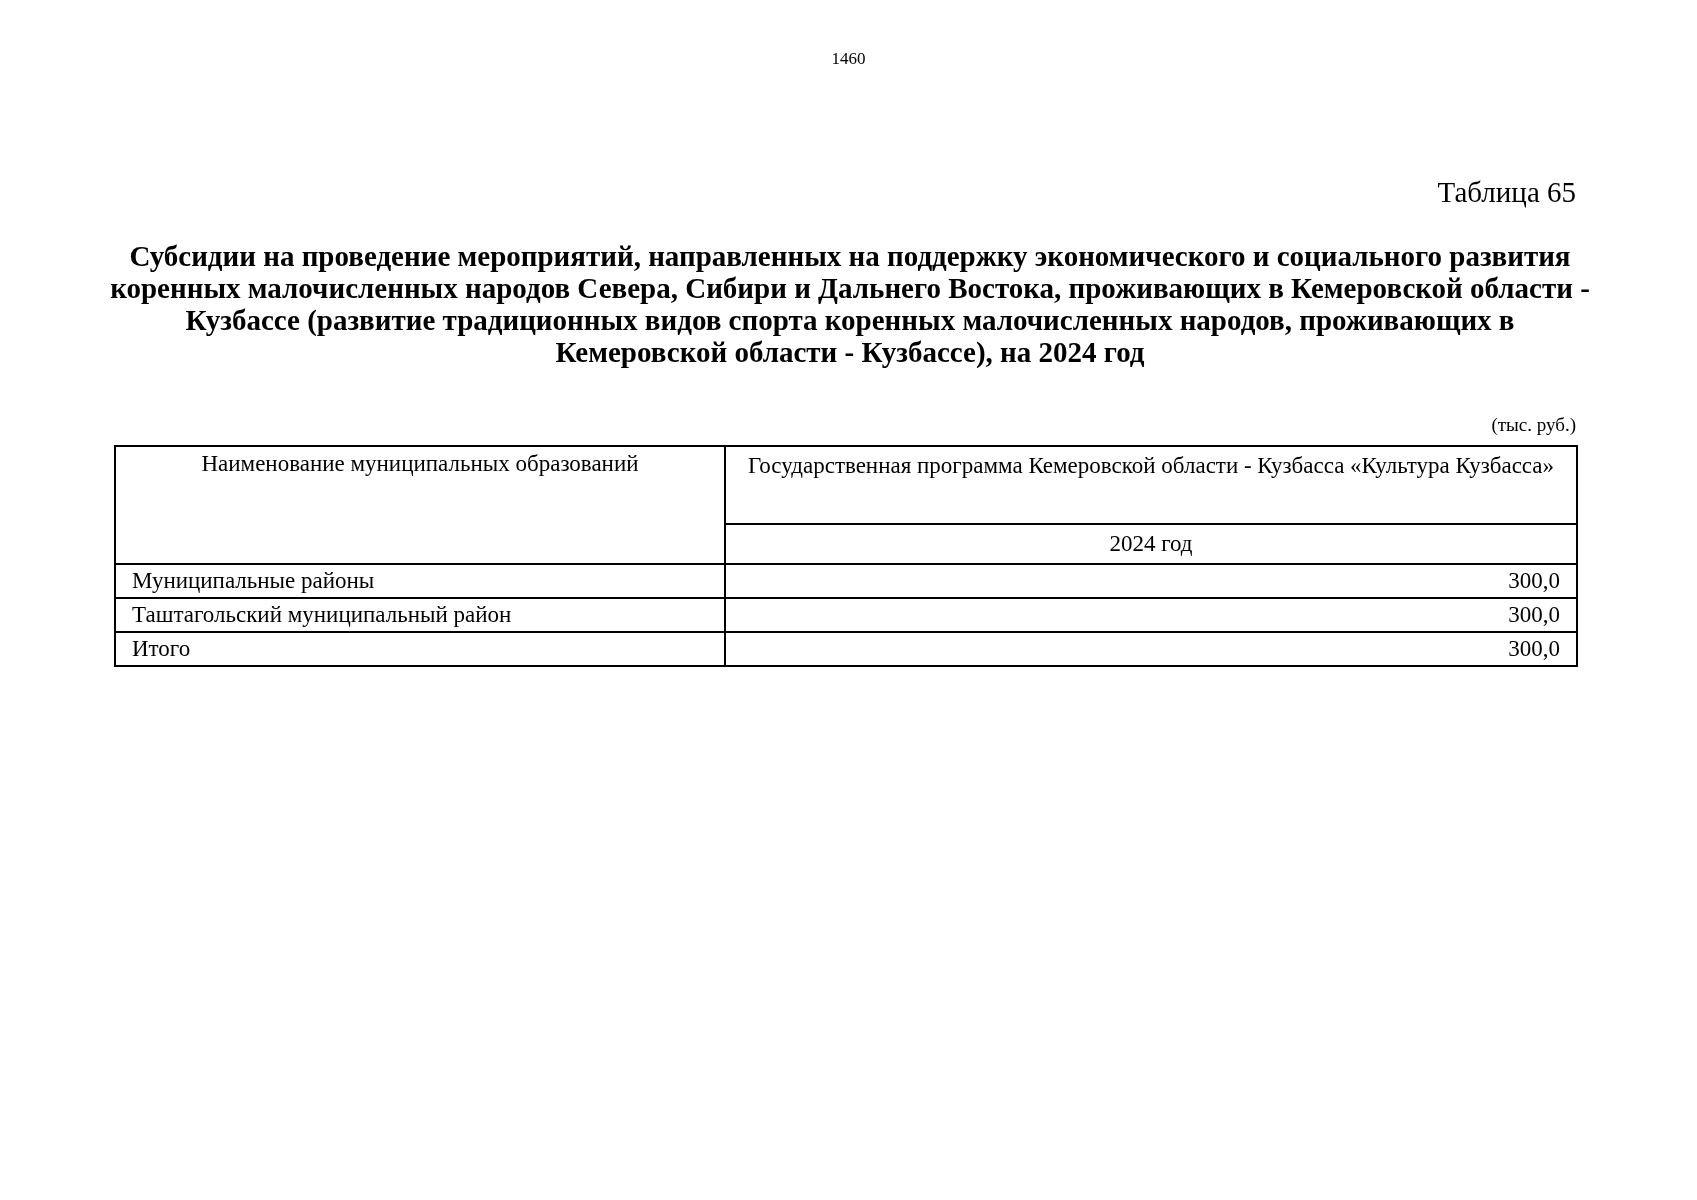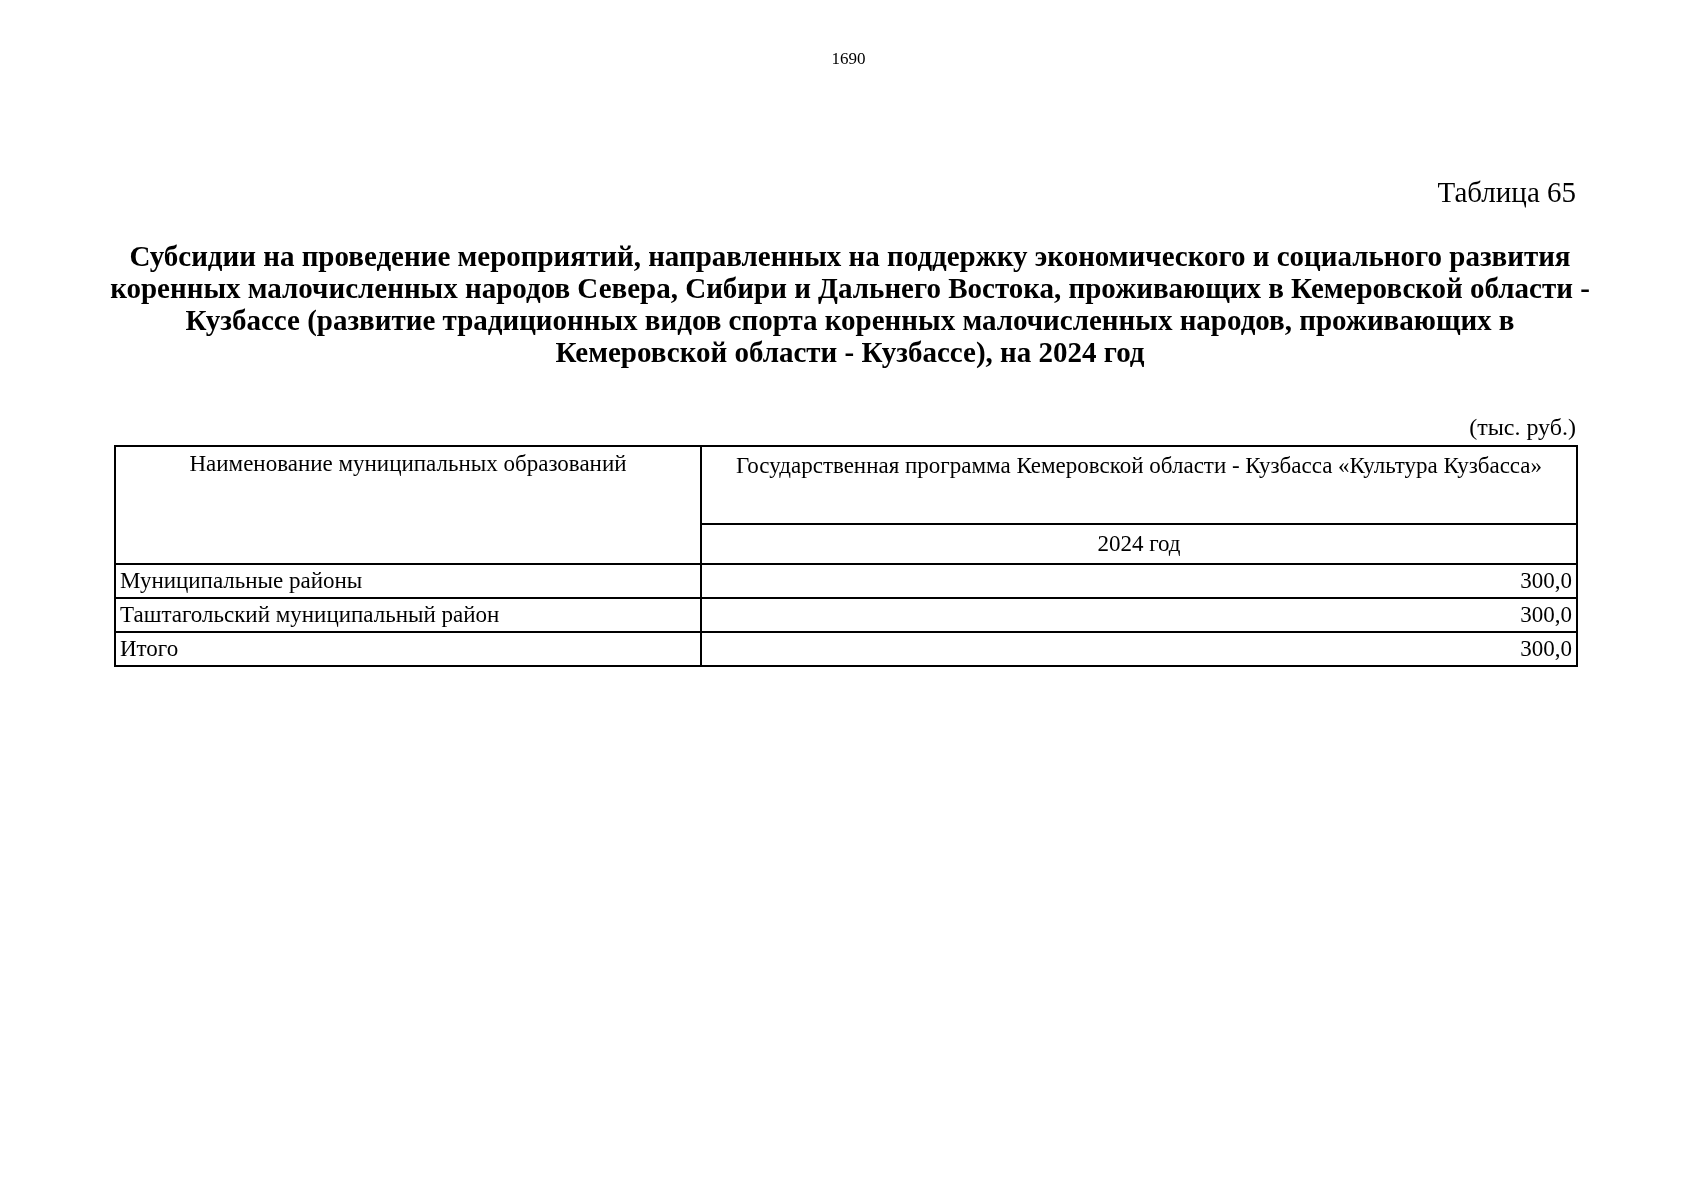--- a/index.html
+++ b/index.html
@@ -37,34 +37,34 @@
       text-align: center;
       font-weight: bold;
       font-size: 29px;
       line-height: 32px;
       text-align-last: center;
     }
     .units {
       position: absolute;
       top: 414px;
       right: 121px;
-      font-size: 24px;
+      font-size: 19px;
       font-family: Liberation Serif, serif;
     }
     table.data-table {
       position: absolute;
       top: 445px;
       left: 114px;
       width: 1464px;
       border-collapse: collapse;
       font-size: 23px;
     }
     table.data-table td, table.data-table th {
       border: 2px solid #000;
-      padding: 0 4px;
+      padding: 0 16px;
       font-weight: normal;
       vertical-align: top;
     }
     .col-name { width: 576px; }
     .hdr-name {
       text-align: center;
       padding-top: 4px !important;
       height: 112px;
     }
     .hdr-program {
@@ -83,21 +83,21 @@
       height: 32px;
       line-height: 32px;
       vertical-align: middle;
     }
     .num { text-align: right; }
     .bold { font-weight: bold; }
   </style>
 </head>
 <body>
 
-<div class="page-number">1690</div>
+<div class="page-number">1460</div>
 
 <div class="table-label">Таблица 65</div>
 
 <div class="doc-title">Субсидии на проведение мероприятий, направленных на поддержку экономического и социального развития коренных малочисленных народов Севера, Сибири и Дальнего Востока, проживающих в Кемеровской области - Кузбассе (развитие традиционных видов спорта коренных малочисленных народов, проживающих в Кемеровской области - Кузбассе), на 2024 год</div>
 
 <div class="units">(тыс. руб.)</div>
 
 <table class="data-table">
   <tbody>
       <tr>

